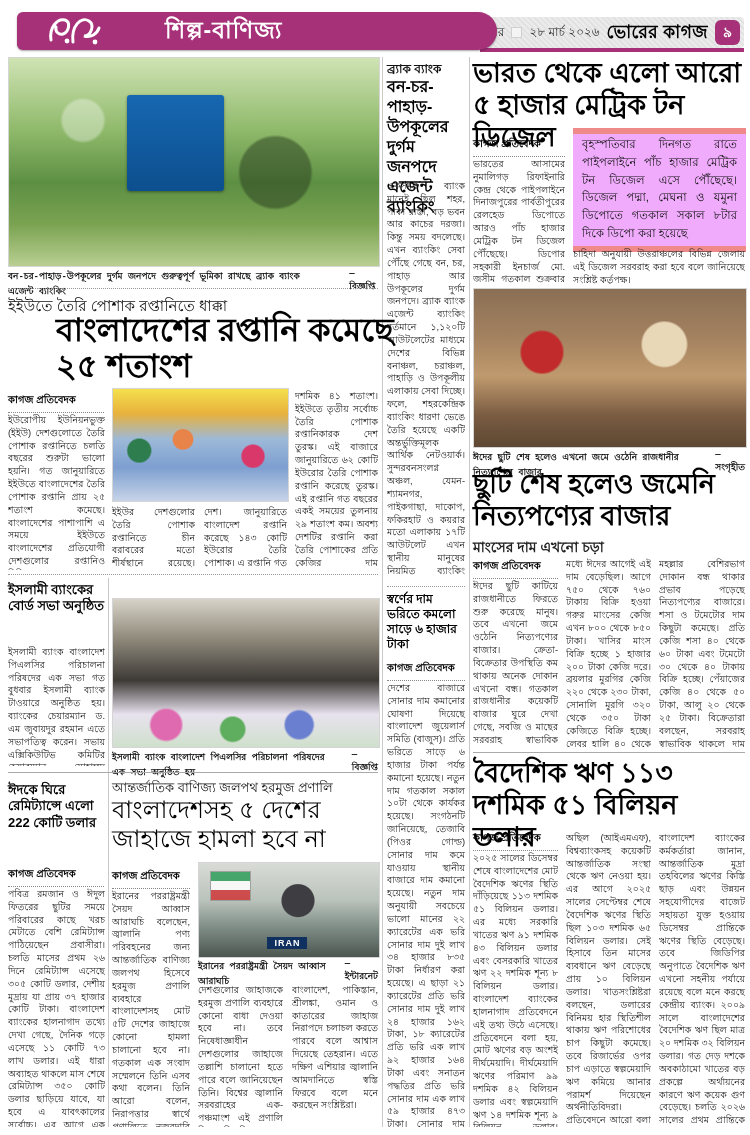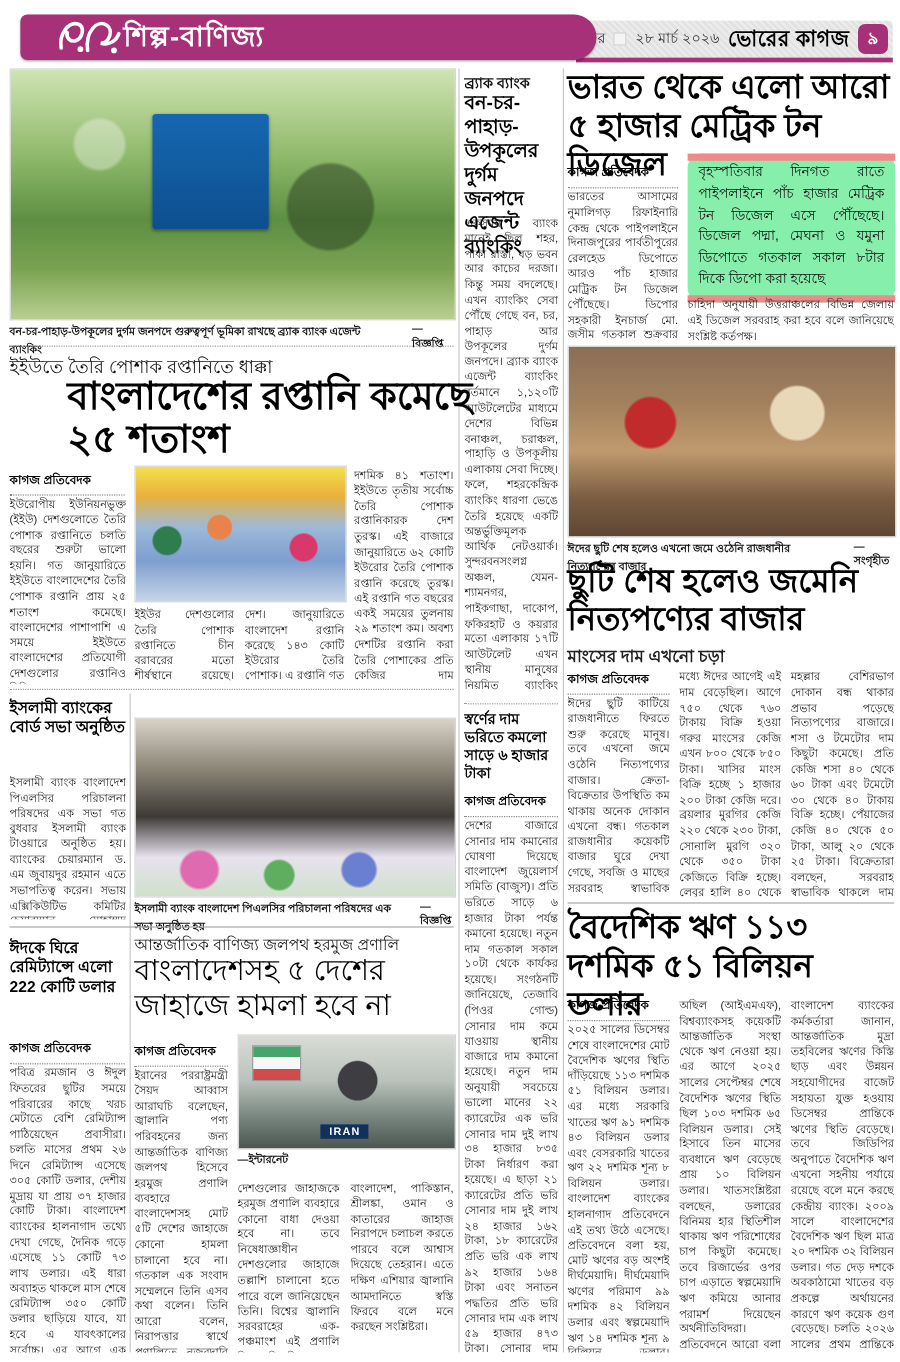--- a/index.html
+++ b/index.html
@@ -4,40 +4,40 @@
 <style>
   html,body{margin:0;padding:0;background:#888;}
   #page{position:relative;width:750px;height:1135px;background:#ffffff;overflow:hidden;
         font-family:"Liberation Sans",sans-serif;color:#1a1a1a;margin:0 auto;}
   
   .strip{position:absolute;left:60px;top:17px;width:684px;height:31px;background:#e7e7e7;
          border-radius:4px;background-image:repeating-linear-gradient(45deg,#e2e2e2 0 2px,#ebebeb 2px 4px);}
   .brandrule{position:absolute;left:480px;top:48px;width:264px;height:4px;background:#a63178;}
   .logoblock{position:absolute;left:17px;top:12px;width:480px;height:38px;background:#a63178;
              border-radius:8px 26px 26px 8px;display:flex;align-items:center;box-shadow:0 1px 2px rgba(0,0,0,.35);}
-  .sectiontitle{color:#fff;font-weight:bold;font-size:23px;letter-spacing:1px;}
+  .sectiontitle{color:#fff;font-weight:bold;font-size:23px;margin-left:62px;letter-spacing:1px;}
   .ornament{margin-left:28px;width:58px;height:34px;}
   .dateline{position:absolute;right:10px;top:19px;height:27px;display:flex;align-items:center;gap:7px;}
   .dateline .dt{font-size:12px;color:#333;}
   .sep{width:9px;height:9px;background:#f4f4f4;border:1px solid #d0d0d0;}
   .nameplate{font-size:17px;font-weight:bold;color:#000;letter-spacing:.5px;transform:scaleY(1.08);}
   .pagebadge{width:25px;height:25px;background:#a63178;color:#fff;font-weight:bold;font-size:14px;
              border-radius:6px;display:flex;align-items:center;justify-content:center;}
   
   .kicker{font-size:15px;font-weight:normal;color:#111;}
   .kicker-sm{font-size:12px;font-weight:bold;color:#111;}
   .headline-xl{font-size:32px;line-height:1.14;font-weight:bold;color:#000;}
   .headline-lg{font-size:25px;line-height:1.18;font-weight:bold;color:#000;}
   .headline-md{font-size:22px;line-height:1.2;font-weight:normal;color:#000;}
   .headline-sm{font-size:13px;line-height:1.25;font-weight:bold;color:#000;}
   .subhead{font-size:14px;font-weight:bold;color:#222;}
   .byline{font-size:10px;font-weight:bold;color:#000;border-bottom:1px dotted #888;padding-bottom:3px;}
   .col{font-size:9.3px;line-height:1.38;text-align:justify;overflow:hidden;color:#1c1c1c;word-break:break-word;}
   .cap{font-size:9px;font-weight:bold;color:#111;}
-  .caprow{display:flex;justify-content:space-between;align-items:flex-start;gap:19px;}
+  .caprow{display:flex;justify-content:space-between;align-items:flex-start;gap:19px;font-family:Liberation Mono, monospace;}
   .abs{position:absolute;}
   .vrule{position:absolute;width:1px;background:#c9c9c9;}
   .hdot{position:absolute;border-top:1px dotted #999;height:0;}
   .hsolid{position:absolute;border-top:1px solid #aaa;height:0;}
   
   .photo{position:absolute;overflow:hidden;border:1px solid #d5d5d5;}
   .ph-cart{background:
      radial-gradient(circle at 20% 30%,rgba(255,255,255,.35) 0 6%,transparent 7%),
      radial-gradient(circle at 72% 55%,rgba(40,60,30,.5) 0 12%,transparent 13%),
      linear-gradient(180deg,#cfe3b4 0%,#8fb96a 35%,#5d8f43 60%,#7aa351 80%,#b9cf92 100%);}
@@ -58,21 +58,21 @@
      radial-gradient(circle at 70% 85%,#6a7fd0 0 6%,transparent 7%),
      linear-gradient(180deg,#d8d3c8 0%,#8c8678 28%,#3d3a36 55%,#e8e2ee 78%,#cfe0cc 100%);}
   .ph-iran{background:
      radial-gradient(circle at 55% 40%,#3e3e42 0 14%,transparent 15%),
      linear-gradient(180deg,#d9dcd6 0%,#b9c2bb 40%,#7c8a84 70%,#4c5550 100%); text-decoration: underline;}
   .flagstrip{position:absolute;left:6%;top:8%;width:22%;height:30%;
      background:linear-gradient(180deg,#2e9e5b 33%,#fff 33% 66%,#d03838 66%);opacity:.85;border:1px solid #999;}
   .placard{position:absolute;left:38%;bottom:8%;padding:1px 7px;background:#10315f;color:#fff;
      font-size:9px;font-weight:bold;letter-spacing:1px;}
   
-  .quote{position:absolute;background:#86efac;padding:8px 9px 9px 9px;border-radius:12px;}
+  .quote{position:absolute;background:#f0abfc;padding:8px 9px 9px 9px;}
   .quote:before,.quote:after{content:"";position:absolute;left:0;width:100%;height:6px;background:#f08a8a;}
   .quote:before{top:0;} .quote:after{bottom:0;}
   .quotetext{font-size:11.5px;line-height:1.55;color:#111;text-align:justify;}
 </style>
 </head>
 <body>
 
 <div id="page">
 
   <div class="strip"></div>
@@ -141,20 +141,21 @@
   <div>
     <div class="abs kicker" style="left:112px;top:778px;font-size:13px;">আন্তর্জাতিক বাণিজ্য জলপথ হরমুজ প্রণালি</div>
     <div class="abs headline-md" style="left:112px;top:796px;width:255px;font-size:24px;">বাংলাদেশসহ ৫ দেশের জাহাজে হামলা হবে না</div>
     <div class="abs byline" style="left:112px;top:868px;width:78px;">কাগজ প্রতিবেদক</div>
     <div class="abs col" style="left:112px;top:890px;width:78px;height:237px;">ইরানের পররাষ্ট্রমন্ত্রী সৈয়দ আব্বাস আরাঘচি বলেছেন, জ্বালানি পণ্য পরিবহনের জন্য আন্তর্জাতিক বাণিজ্য জলপথ হিসেবে হরমুজ প্রণালি ব্যবহারে বাংলাদেশসহ মোট ৫টি দেশের জাহাজে কোনো হামলা চালানো হবে না। গতকাল এক সংবাদ সম্মেলনে তিনি এসব কথা বলেন। তিনি আরো বলেন, নিরাপত্তার স্বার্থে প্রণালিতে নজরদারি অব্যাহত থাকবে। তবে বাণিজ্যিক জাহাজ চলাচলে কোনো প্রতিবন্ধকতা তৈরি করা হবে না বলে আশ্বাস দেন তিনি।</div>
     <div class="photo ph-iran" style="left:198px;top:862px;width:180px;height:94px;">
       <div class="flagstrip"></div>
       <div class="placard">IRAN</div>
     </div>
     <div class="abs caprow" style="left:198px;top:959px;width:180px;">
+      <span class="cap">ইরানের পররাষ্ট্রমন্ত্রী সৈয়দ আব্বাস আরাঘচি</span>
       <span class="cap">—ইন্টারনেট</span>
     </div>
     <div class="abs col" style="left:198px;top:984px;width:85px;height:143px;">দেশগুলোর জাহাজকে হরমুজ প্রণালি ব্যবহারে কোনো বাধা দেওয়া হবে না। তবে নিষেধাজ্ঞাধীন দেশগুলোর জাহাজে তল্লাশি চালানো হতে পারে বলে জানিয়েছেন তিনি। বিশ্বের জ্বালানি সরবরাহের এক-পঞ্চমাংশ এই প্রণালি দিয়ে পরিবাহিত হয়।</div>
     <div class="abs col" style="left:292px;top:984px;width:86px;height:143px;">বাংলাদেশ, পাকিস্তান, শ্রীলঙ্কা, ওমান ও কাতারের জাহাজ নিরাপদে চলাচল করতে পারবে বলে আশ্বাস দিয়েছে তেহরান। এতে দক্ষিণ এশিয়ার জ্বালানি আমদানিতে স্বস্তি ফিরবে বলে মনে করছেন সংশ্লিষ্টরা।</div>
   </div>
 
   <div>
     <div class="abs kicker-sm" style="left:387px;top:60px;">ব্র্যাক ব্যাংক</div>
     <div class="abs headline-sm" style="left:387px;top:77px;width:78px;font-size:16px;">বন-চর-পাহাড়-উপকূলের দুর্গম জনপদে এজেন্ট ব্যাংকিং</div>
     <div class="abs col" style="left:387px;top:180px;width:78px;height:400px;">একসময় ব্যাংক মানেই ছিল শহর, পাকা রাস্তা, বড় ভবন আর কাচের দরজা। কিন্তু সময় বদলেছে। এখন ব্যাংকিং সেবা পৌঁছে গেছে বন, চর, পাহাড় আর উপকূলের দুর্গম জনপদে। ব্র্যাক ব্যাংক এজেন্ট ব্যাংকিং বর্তমানে ১,১২০টি আউটলেটের মাধ্যমে দেশের বিভিন্ন বনাঞ্চল, চরাঞ্চল, পাহাড়ি ও উপকূলীয় এলাকায় সেবা দিচ্ছে। ফলে, শহরকেন্দ্রিক ব্যাংকিং ধারণা ভেঙে তৈরি হয়েছে একটি অন্তর্ভুক্তিমূলক আর্থিক নেটওয়ার্ক। সুন্দরবনসংলগ্ন অঞ্চল, যেমন- শ্যামনগর, পাইকগাছা, দাকোপ, ফকিরহাট ও কয়রার মতো এলাকায় ১৭টি আউটলেট এখন স্থানীয় মানুষের নিয়মিত ব্যাংকিং কেন্দ্র। আগে যেখানে নিরাপদ সঞ্চয়ের সুযোগ ছিল সীমিত, এখন সেখানে মানুষ নিশ্চিন্তে সঞ্চয় করছেন। চর ও উপকূলীয় অঞ্চল, যেমন- চরফ্যাশন, টেকনাফ, কুতুবদিয়া, হাতিয়া, সুবর্ণচর, মনপুরা প্রভৃতি এলাকায় ৭৬টি আউটলেটের মাধ্যমে সেবা পৌঁছে গেছে। একইভাবে রামগড়, পানছড়ি, মানিকছড়ি, মাটিরাঙ্গা, লামাসহ দীঘিনালার পাহাড়ি অঞ্চলে ১১টি আউটলেট নিয়মিত সেবা দিচ্ছে। এই বিস্তারের ফলে স্থানীয় ব্যবসা-বাণিজ্য গতিশীল হয়েছে, নগদ নির্ভরতা কমেছে এবং অর্থনৈতিক কার্যক্রমে এসেছে স্বচ্ছতা।</div>

